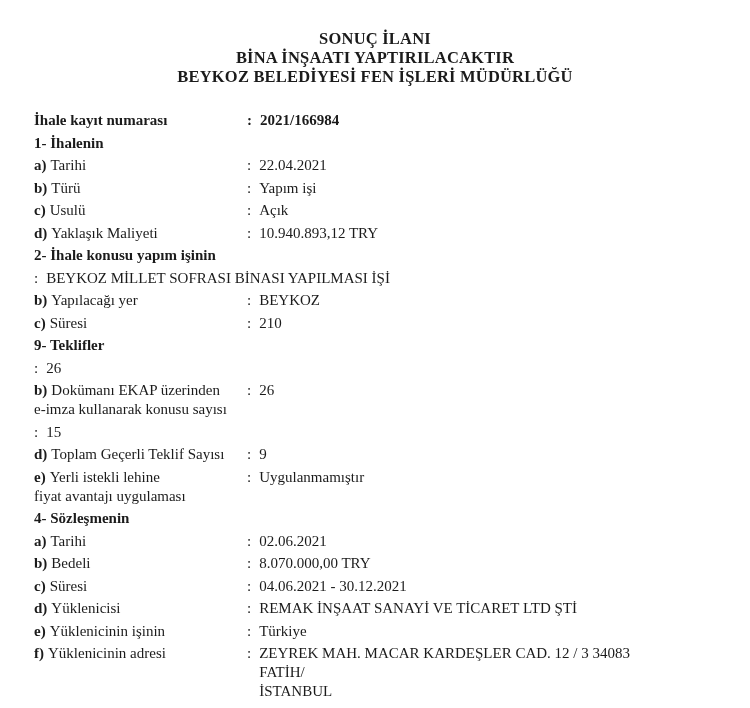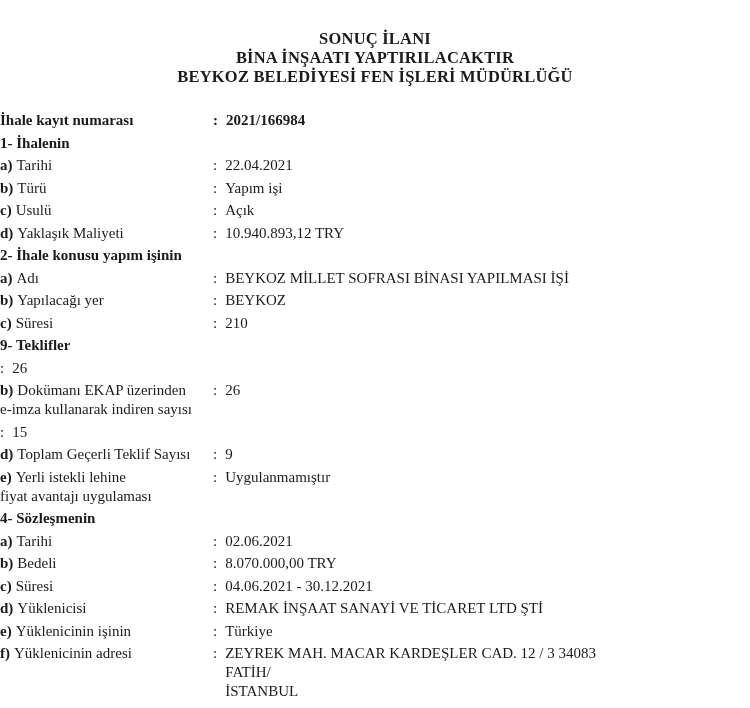--- a/index.html
+++ b/index.html
@@ -19,20 +19,21 @@
   .doc-header {
     width: 750px;
     text-align: center;
     font-weight: bold;
     font-size: 16.5px;
     line-height: 19px;
     letter-spacing: 0.2px;
     margin-bottom: 25px;
   }
   .doc-body {
+    padding-left: 34px;
     padding-right: 18px;
   }
   .row {
     display: flex;
     align-items: flex-start;
     font-size: 15px;
     line-height: 19px;
     margin-bottom: 3.5px;
   }
   .row.section {
@@ -107,21 +108,20 @@
         <span class="label"><b class="prefix">d)</b><span class="ltext">Yaklaşık Maliyeti</span></span>
         <span class="value">
           <span class="colon">:</span>
           <span class="vtext">10.940.893,12 TRY</span>
         </span>
       </div>
       <div class="row section">
         <span class="sec">2- İhale konusu yapım işinin</span>
       </div>
       <div class="row kv">
-        <span class="label"><b class="prefix">a)</b><span class="ltext">Adı</span></span>
         <span class="value">
           <span class="colon">:</span>
           <span class="vtext">BEYKOZ MİLLET SOFRASI BİNASI YAPILMASI İŞİ</span>
         </span>
       </div>
       <div class="row kv">
         <span class="label"><b class="prefix">b)</b><span class="ltext">Yapılacağı yer</span></span>
         <span class="value">
           <span class="colon">:</span>
           <span class="vtext">BEYKOZ</span>
@@ -138,21 +138,21 @@
         <span class="sec">9- Teklifler</span>
       </div>
       <div class="row kv">
         <span class="value">
           <span class="colon">:</span>
           <span class="vtext">26</span>
         </span>
       </div>
       <div class="row kv">
         <span class="label"><b class="prefix">b)</b><span class="ltext">Dokümanı EKAP üzerinden
-e-imza kullanarak indiren sayısı</span></span>
+e-imza kullanarak konusu sayısı</span></span>
         <span class="value">
           <span class="colon">:</span>
           <span class="vtext">26</span>
         </span>
       </div>
       <div class="row kv">
         <span class="value">
           <span class="colon">:</span>
           <span class="vtext">15</span>
         </span>

